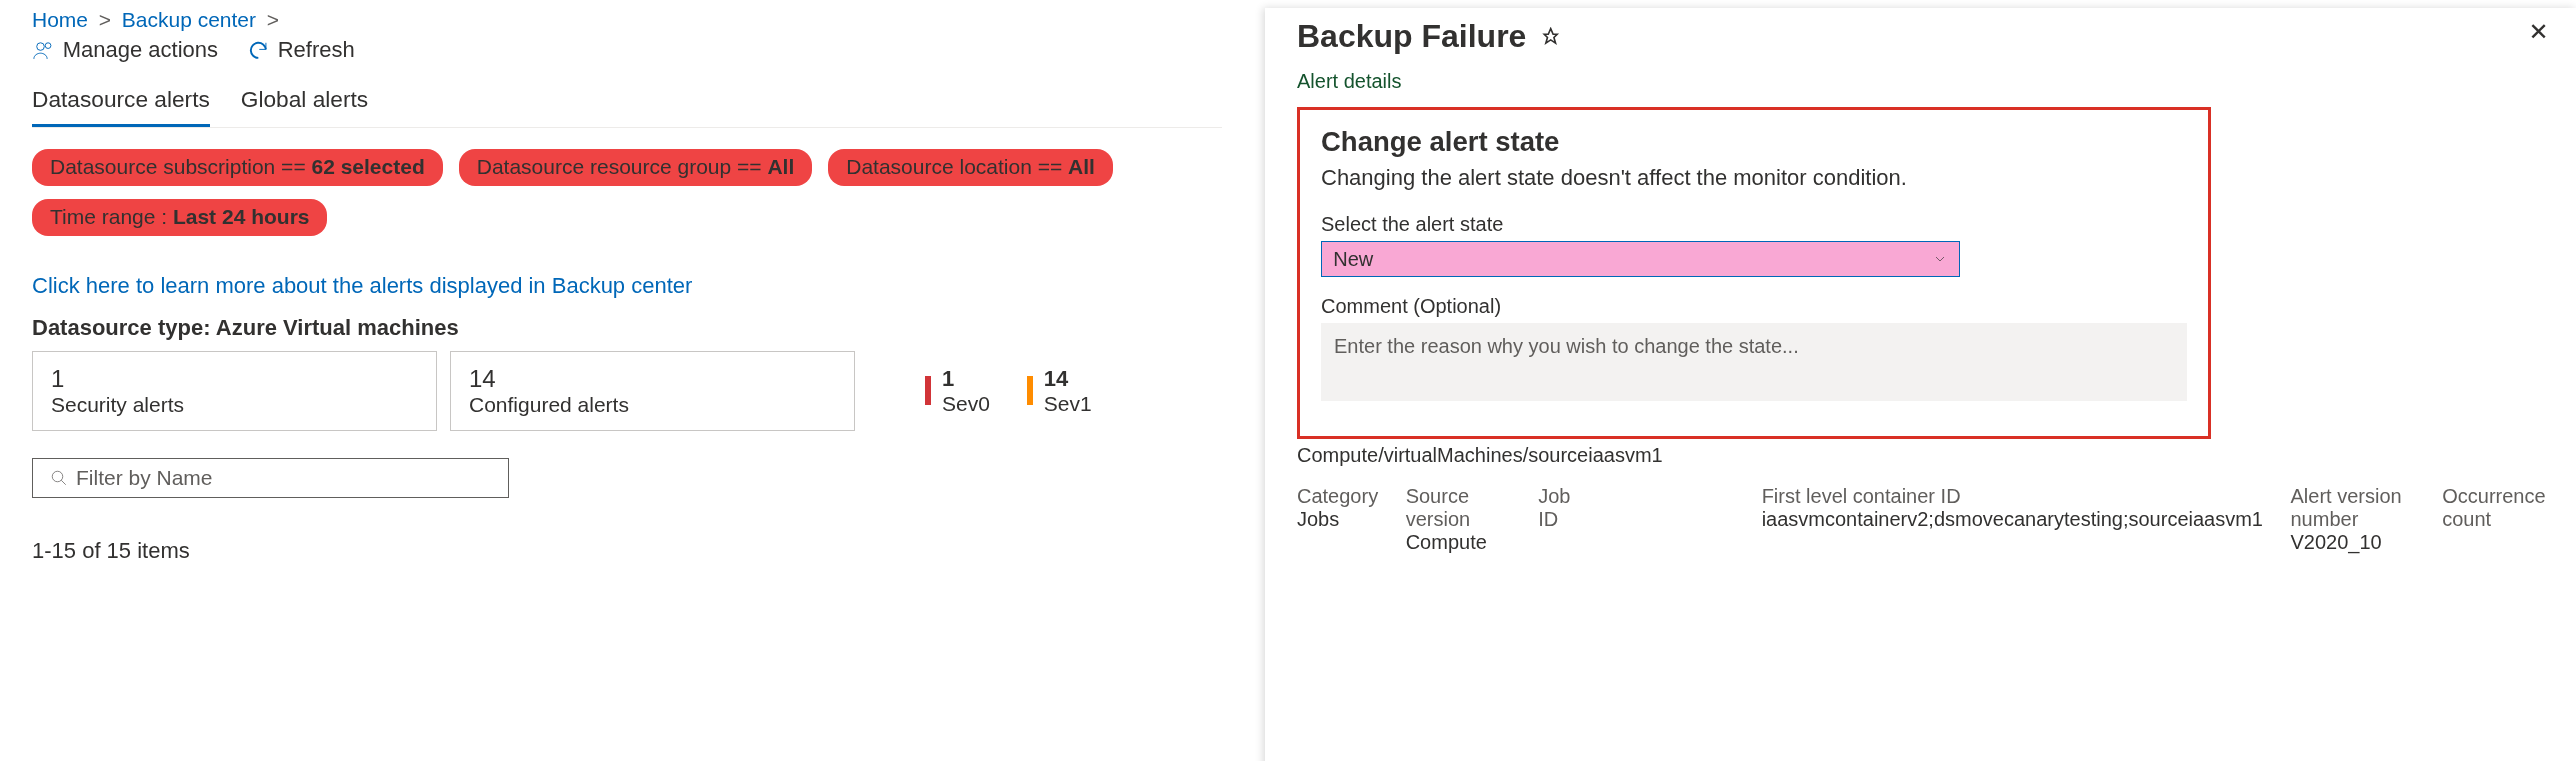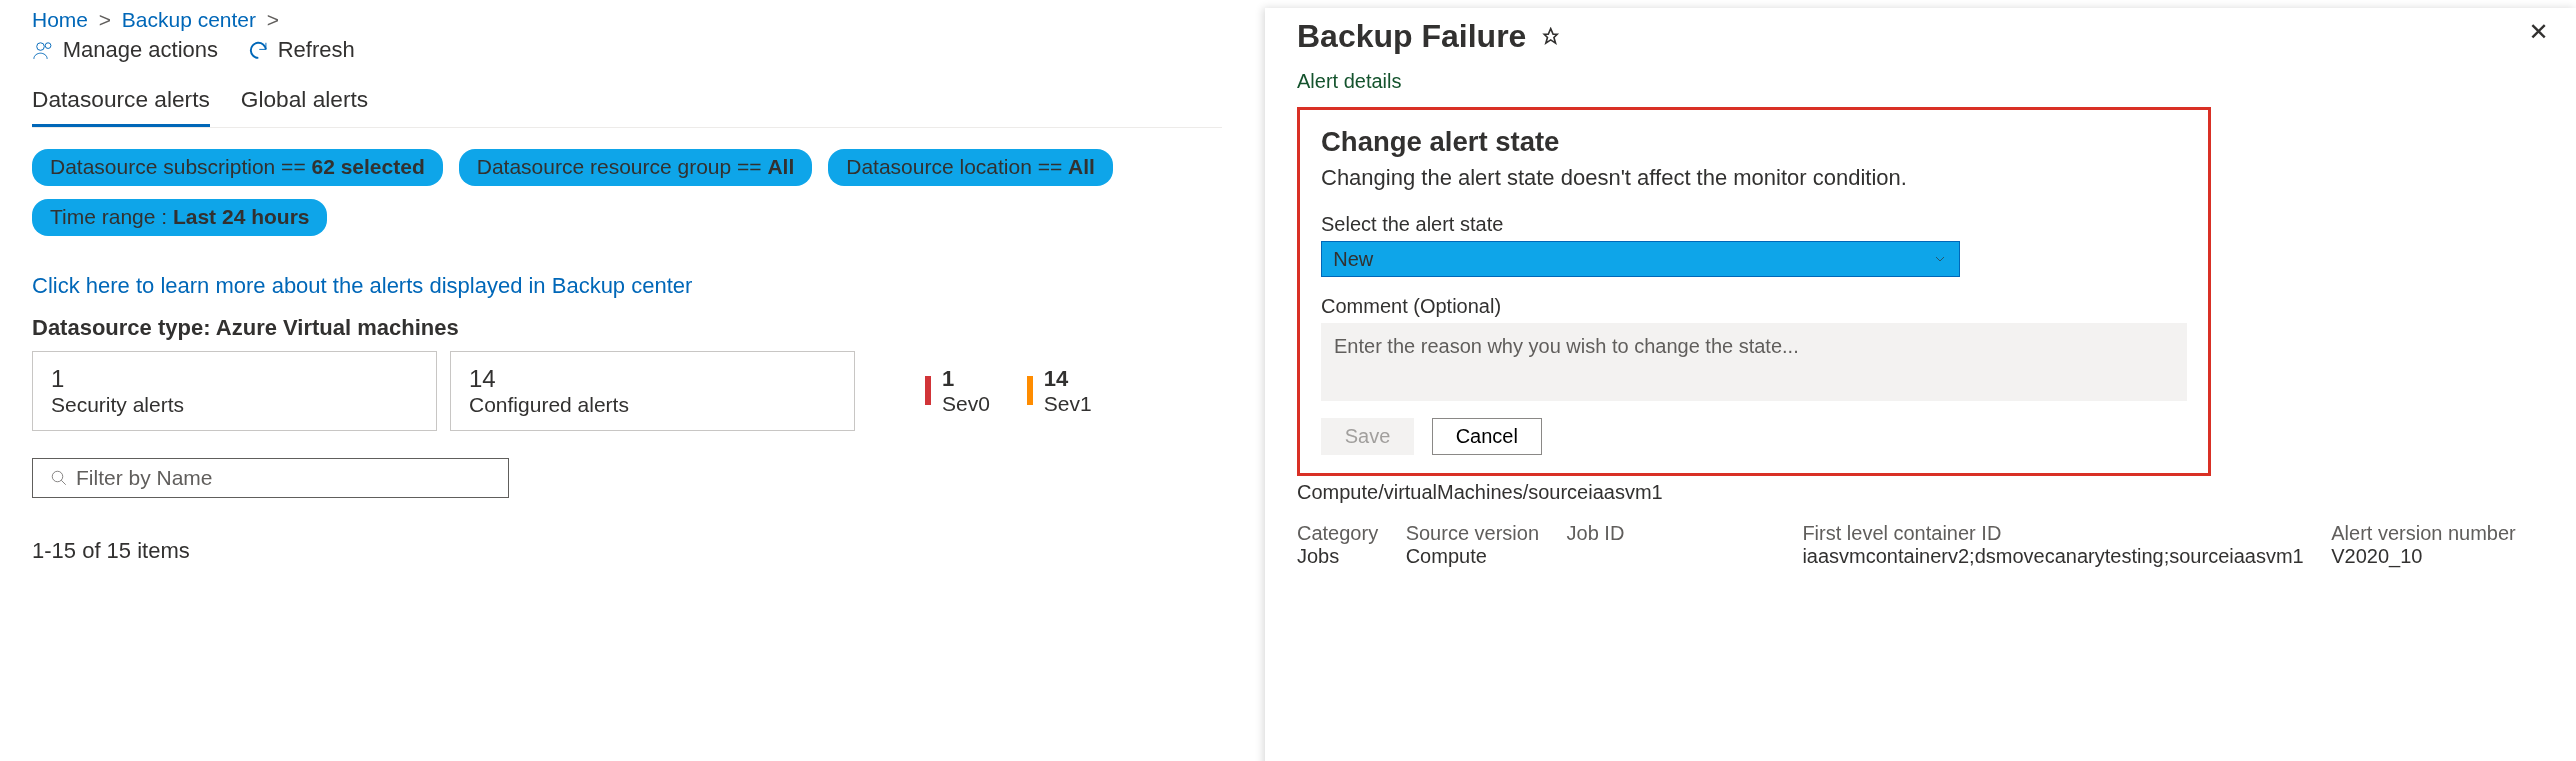--- a/index.html
+++ b/index.html
@@ -28,21 +28,21 @@
   .page-title { font-size: 42px; font-weight: 600; }
   .more-dots { font-size: 19.4px; margin-left: 19.4px; color: #323130; cursor:pointer; }
   .toolbar { display: flex; gap: 29px; margin-bottom: 22.7px; font-size: 22px; }
   .toolbar-item { display: flex; align-items: center; gap: 8px; color: #323130; cursor: pointer; }
   .toolbar-item svg { width: 22.7px; height: 22.7px; stroke: #0067b8; fill: none; }
   .tabs { display: flex; gap: 31px; border-bottom: 0.8px solid #edebe9; font-size: 22.7px; margin-bottom: 21px; }
   .tab { padding-bottom: 11.3px; cursor: pointer; color: #323130; }
   .tab.active { border-bottom: 3.2px solid #0067b8; font-weight: 400; }
   .filter-pills { display: flex; gap: 16px; flex-wrap: wrap; margin-bottom: 13px; }
   .pill {
-    background: #0ea5e9;
+    background: #ef4444;
     border-radius: 16px;
     padding: 6.5px 18px;
     font-size: 21px;
     color: #323130;
     cursor: pointer;
   }
   .pill b { font-weight: 600; }
   .learn-link { font-size: 22px; color: #0067b8; text-decoration: none; display: inline-block; margin: 24px 0 16px; cursor:pointer;}
   .dstype { font-size: 22px; font-weight: 600; margin-bottom: 9.7px; }
   .cards-row { display: flex; gap: 13px; align-items: stretch; margin-bottom: 27.5px; }
@@ -101,21 +101,21 @@
   .field-label { font-size: 20px; margin-bottom: 4.9px; }
   .select-box {
     border: 1.6px solid #0067b8;
     height: 36px;
     display:flex; align-items:center; justify-content:space-between;
     padding: 0 11.3px;
     width: 639px;
     font-size: 20px;
     margin-bottom: 18px;
     cursor:pointer;
-    background:#0ea5e9;
+    background:#f9a8d4;
   }
   .select-box svg{ width:16px; height:16px; stroke:#323130; fill:none;}
   .comment-box {
     width: 100%;
     height: 78px;
     background: #f3f2f1;
     border: none;
     padding: 11.3px 13px;
     font-size: 20px;
     font-family: inherit;
@@ -258,24 +258,20 @@
     <div class="select-box">
       <span>New</span>
       <svg viewBox="0 0 24 24">
           <polyline points="6 9 12 15 18 9"></polyline>
         </svg>
     </div>
 
     <div class="field-label">Comment (Optional)</div>
     <textarea class="comment-box" placeholder="Enter the reason why you wish to change the state..." style=""></textarea>
 
-    <div class="btn-row">
-      <button class="btn primary">Save</button>
-      <button class="btn">Cancel</button>
-    </div>
   </div>
 
   <div class="truncated-path">Compute/virtualMachines/sourceiaasvm1</div>
 
   <div class="detail-cols">
     <div class="detail-col">
       <div class="detail-item">
         <div class="dl">Category</div>
         <div class="dv">Jobs</div>
       </div>
@@ -290,16 +286,20 @@
     </div>
     <div class="detail-col">
       <div class="detail-item">
         <div class="dl">First level container ID</div>
         <div class="dv">iaasvmcontainerv2;dsmovecanarytesting;sourceiaasvm1</div>
       </div>
       <div class="detail-item">
         <div class="dl">Alert version number</div>
         <div class="dv">V2020_10</div>
       </div>
+      <div class="detail-item">
+        <div class="dl">Occurrence count</div>
+        <div class="dv"></div>
+      </div>
     </div>
   </div>
 </div>
 
 
 </body></html>

